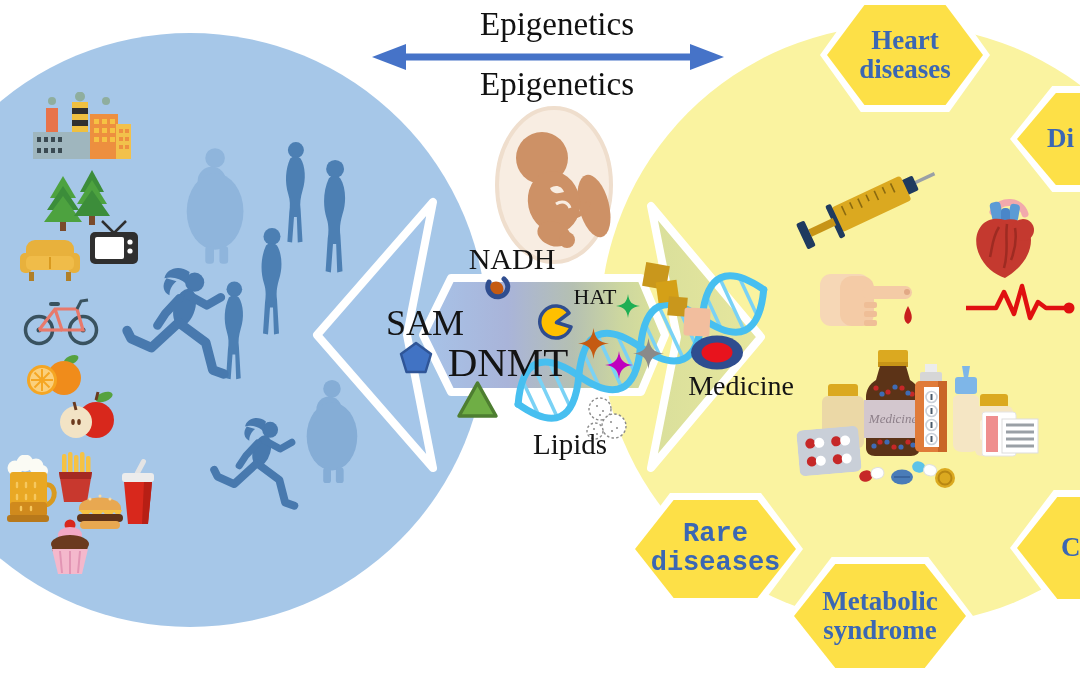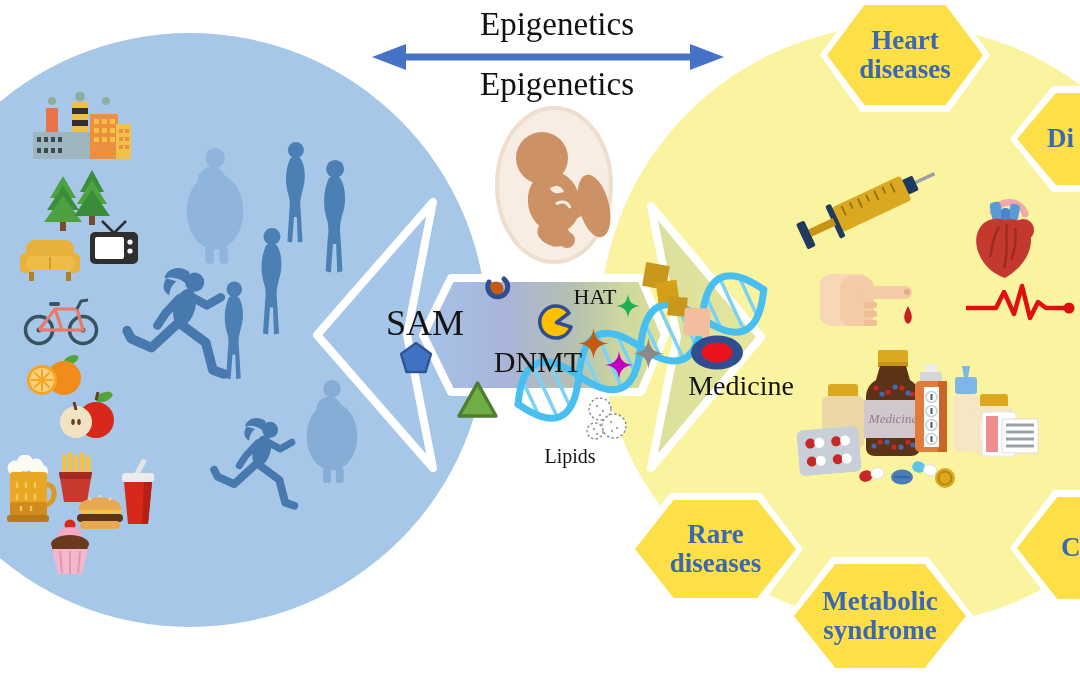--- a/index.html
+++ b/index.html
@@ -351,25 +351,26 @@
         <circle cx="20" cy="16" r="1"></circle>
         <circle cx="17" cy="20" r="1"></circle>
       <circle cx="28" cy="27" r="1"></circle>
         <circle cx="34" cy="33" r="1"></circle>
         <circle cx="29" cy="36" r="1"></circle>
       <circle cx="11" cy="34" r="1"></circle>
         <circle cx="14" cy="39" r="1"></circle>
     </g>
   </svg>
 
+  <div class="lbl" style="left:512px;top:259px;font-size:30px;">NADH</div>
   <div class="lbl" style="left:595px;top:297px;font-size:22px;">HAT</div>
   <div class="lbl" style="left:425px;top:323px;font-size:36px;">SAM</div>
-  <div class="lbl" style="left:538px;top:362px;font-size:30px;">DNMT</div>
+  <div class="lbl" style="left:508px;top:362px;font-size:41px;">DNMT</div>
   <div class="lbl" style="left:741px;top:386px;font-size:28px;">Medicine</div>
-  <div class="lbl" style="left:570px;top:456px;font-size:20px;">Lipids</div>
+  <div class="lbl" style="left:570px;top:444px;font-size:29px;">Lipids</div>
 
   <svg class="abs" style="left:792px;top:184px;transform:rotate(-25deg);" width="152" height="44" viewBox="0 0 152 44">
     <rect x="126" y="19" width="24" height="3.5" fill="#9AA0A6"></rect>
     <rect x="116" y="13" width="13" height="16" rx="2" fill="#1F3A5F"></rect>
     <rect x="42" y="8" width="76" height="27" rx="3" fill="#DBA920"></rect>
     <g stroke="#8A6A10" stroke-width="1.6">
       <line x1="52" y1="11" x2="52" y2="21"></line>
         <line x1="61" y1="11" x2="61" y2="18"></line>
         <line x1="70" y1="11" x2="70" y2="21"></line>
       <line x1="79" y1="11" x2="79" y2="18"></line>
@@ -522,21 +523,21 @@
     <div class="hex-in">
         <div class="hex-label">Heart
 diseases</div>
       </div>
   </div>
   <div class="hex" style="left:1010px;top:86px;width:176px;height:106px;">
     <div class="hex-in left" style="padding-left:30px;">
         <div class="hex-label">Di</div>
       </div>
   </div>
-  <div class="hex" style="left:628px;top:493px;width:175px;height:112px;">
+  <div class="hex" style="left:628px;top:493px;width:175px;height:112px;font-family:Liberation Mono, monospace;">
     <div class="hex-in">
         <div class="hex-label">Rare
 diseases</div>
       </div>
   </div>
   <div class="hex" style="left:787px;top:557px;width:186px;height:118px;">
     <div class="hex-in">
         <div class="hex-label">Metabolic
 syndrome</div>
       </div>

